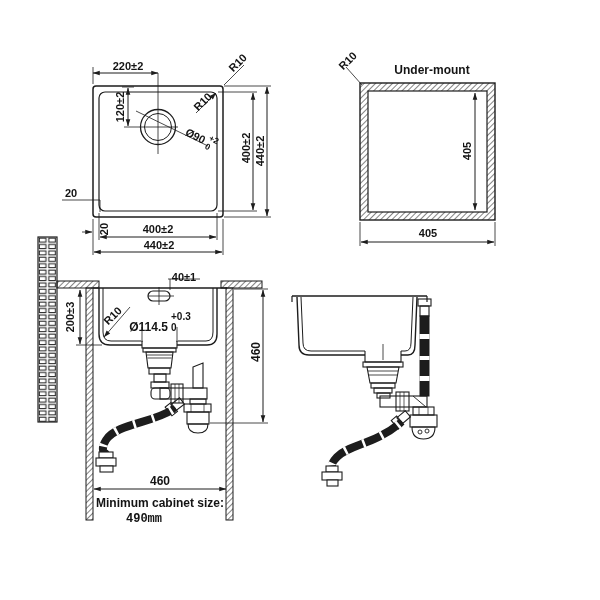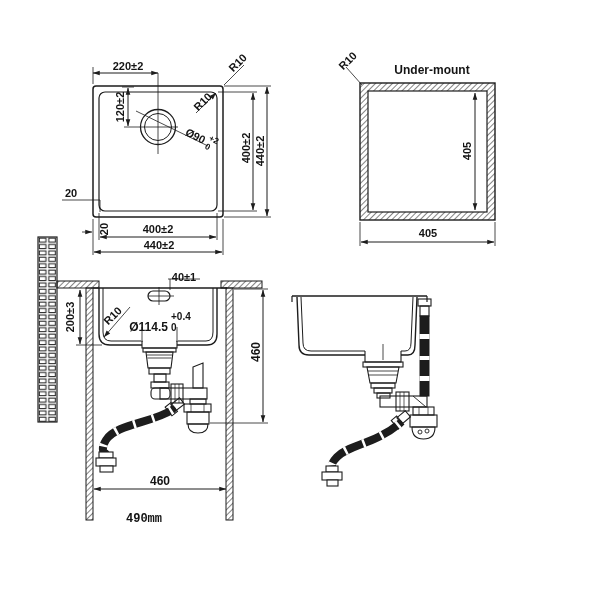--- a/index.html
+++ b/index.html
@@ -217,21 +217,22 @@
 <span class="lbl big" style="left:432px;top:70px;">Under-mount</span>
 <span class="lbl r90" style="left:467px;top:151px;">405</span>
 <span class="lbl" style="left:428px;top:233px;">405</span>
 
 <span class="lbl" style="left:184px;top:270px;margin-top:7px;">40±1</span>
 <span class="lbl r90" style="left:70px;top:317px;">200±3</span>
 <span class="lbl r45" style="left:113px;top:316px;">R10</span>
 <span class="lbl dia mid" style="left:160px;top:322px;align-items:flex-end;">
       <span>Ø114.5</span>
       <span class="tol" style="font-size:10px;">
-        <i>+0.4</i>
+        <i>+0.3</i>
         <i>0</i>
       </span>
     </span>
 <span class="lbl r90 mid" style="left:256px;top:352px;">460</span>
 <span class="lbl mid" style="left:160px;top:481px;">460</span>
+<span class="lbl big" style="left:160px;top:503px;">Minimum cabinet size:</span>
 <span class="lbl big" style="left:144px;top:519px;font-family:Liberation Mono, monospace;">490mm</span>
 
 </div>
 
 </body></html>

